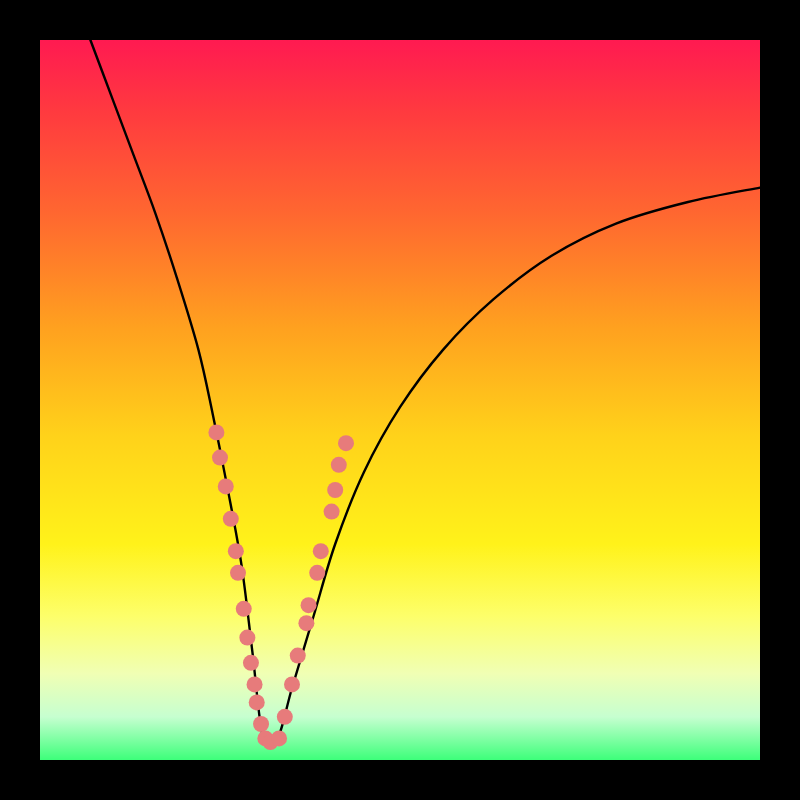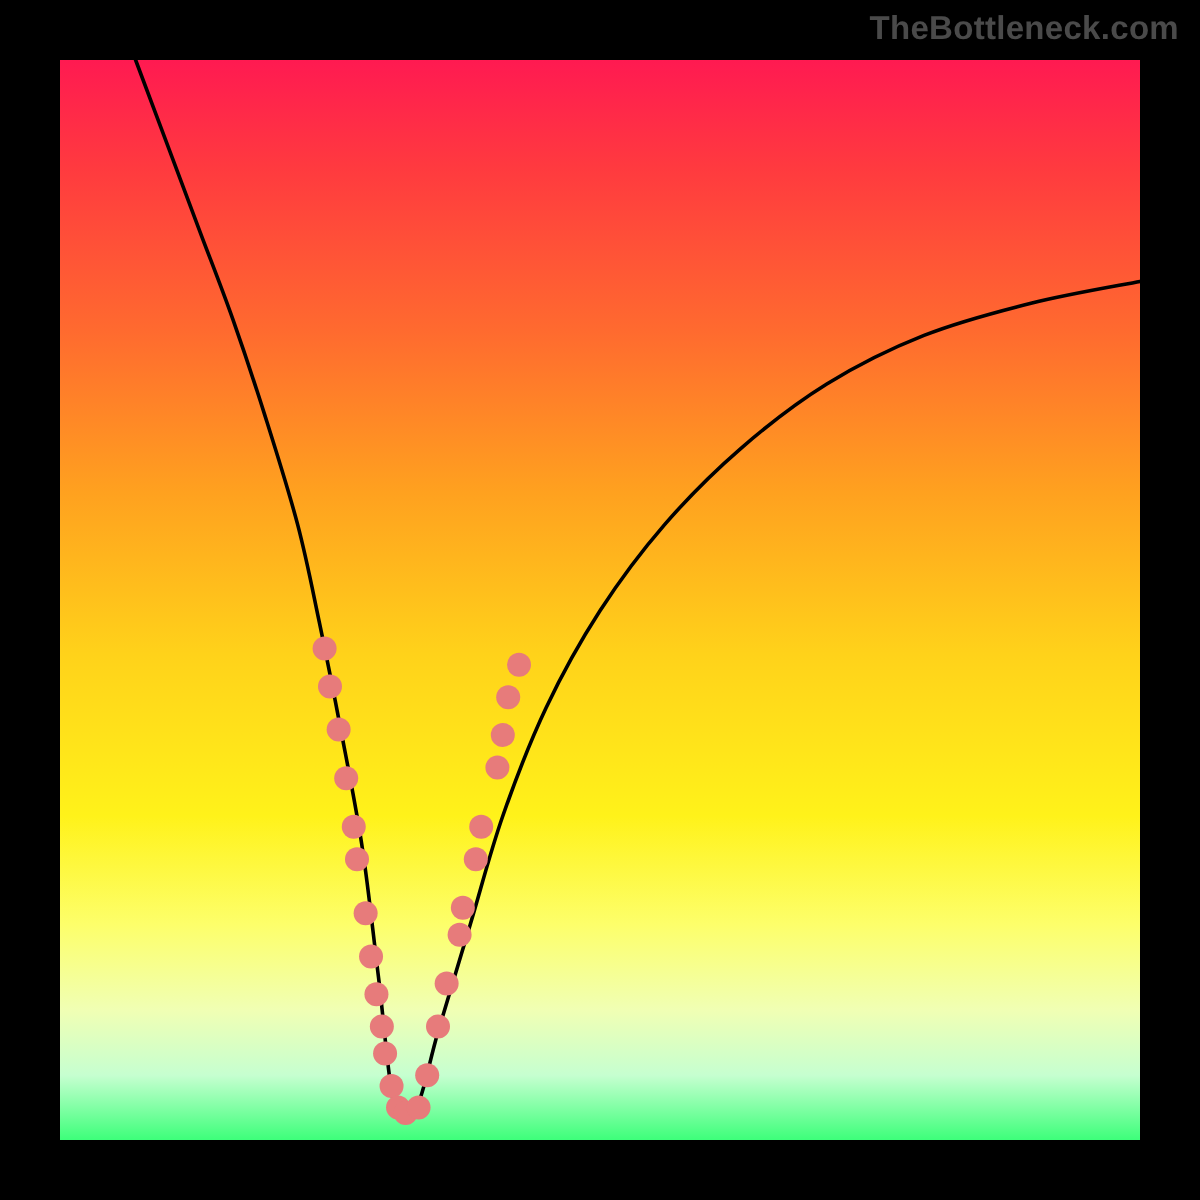--- a/index.html
+++ b/index.html
@@ -84,14 +84,13 @@
           <circle cx="268.56" cy="565.2" r="8" fill="#e77b7b"></circle>
           <circle cx="277.2" cy="532.8" r="8" fill="#e77b7b"></circle>
           <circle cx="280.8" cy="511.20000000000005" r="8" fill="#e77b7b"></circle>
           <circle cx="291.6" cy="471.6" r="8" fill="#e77b7b"></circle>
           <circle cx="295.2" cy="450" r="8" fill="#e77b7b"></circle>
           <circle cx="298.8" cy="424.8" r="8" fill="#e77b7b"></circle>
           <circle cx="306" cy="403.2" r="8" fill="#e77b7b"></circle>
         </g>
     </svg>
   </div>
-  <div class="watermark">TheBottleneck.com</div>
 </div>
 
 </body></html>

